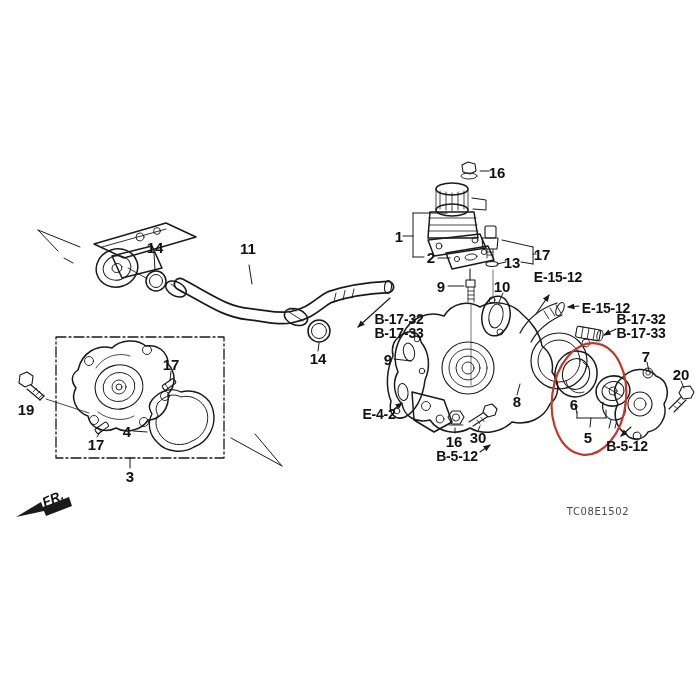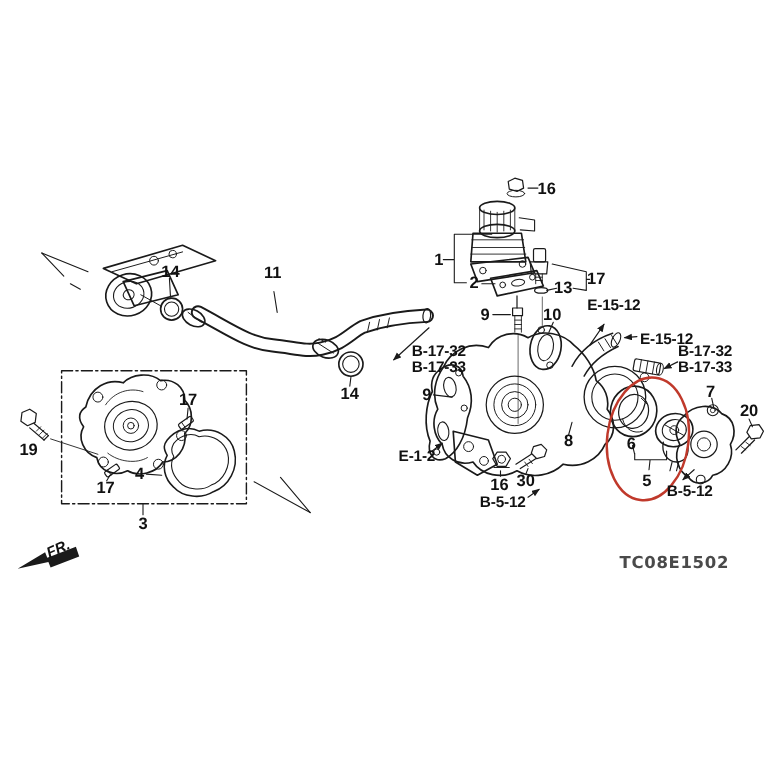--- a/index.html
+++ b/index.html
@@ -2,22 +2,22 @@
 <html><head>
 <meta charset="utf-8">
 <style>
   html,body{margin:0;padding:0;background:#fff;}
   #stage{position:relative;width:700px;height:543px;background:#ffffff;overflow:hidden;
          font-family:"Liberation Sans",sans-serif;padding-left:28px;}
   #art{position:absolute;left:0;top:0;}
   .lbl{position:absolute;transform:translate(-50%,-50%);font-weight:700;font-size:15px;
        color:#111;white-space:nowrap;line-height:1;}
   .ref{font-size:14px;letter-spacing:-0.2px;}
-  .code{font-family:"DejaVu Sans",sans-serif;font-weight:700;font-size:15px;color:#4a4a4a;
-        letter-spacing:0.6px;margin-left:15px;}
+  .code{font-family:"DejaVu Sans",sans-serif;font-weight:400;font-size:10px;color:#4a4a4a;
+        letter-spacing:0.6px;}
   .fr{font-style:italic;font-size:13.5px;transform:translate(-50%,-50%) rotate(-24deg);}
 </style>
 </head>
 <body>
 
 <div id="stage">
 
 <svg id="art" width="700" height="700" viewBox="0 0 700 700" fill="none" stroke="#1a1a1a" stroke-width="1.5" stroke-linecap="round" stroke-linejoin="round">
   <defs>
     <marker id="arw" markerWidth="9" markerHeight="8" refX="6.5" refY="3" orient="auto" markerUnits="userSpaceOnUse">
@@ -277,20 +277,20 @@
 <div class="lbl" style="left:127px;top:431px">4</div>
 <div class="lbl" style="left:130px;top:476px">3</div>
 <div class="lbl" style="left:26px;top:409px">19</div>
 
 <div class="lbl ref" style="left:558px;top:277px">E-15-12</div>
 <div class="lbl ref" style="left:606px;top:308px">E-15-12</div>
 <div class="lbl ref" style="left:641px;top:319px">B-17-32</div>
 <div class="lbl ref" style="left:641px;top:333px">B-17-33</div>
 <div class="lbl ref" style="left:399px;top:319px">B-17-32</div>
 <div class="lbl ref" style="left:399px;top:333px">B-17-33</div>
-<div class="lbl ref" style="left:379px;top:414px">E-1-2</div>
+<div class="lbl ref" style="left:379px;top:414px">E-4-2</div>
 <div class="lbl ref" style="left:457px;top:456px">B-5-12</div>
 <div class="lbl ref" style="left:627px;top:446px">B-5-12</div>
 
 <div class="lbl code" style="left:598px;top:512px">TC08E1502</div>
 <div class="lbl fr" style="left:53px;top:499px">FR.</div>
 
 </div>
 
 </body></html>

